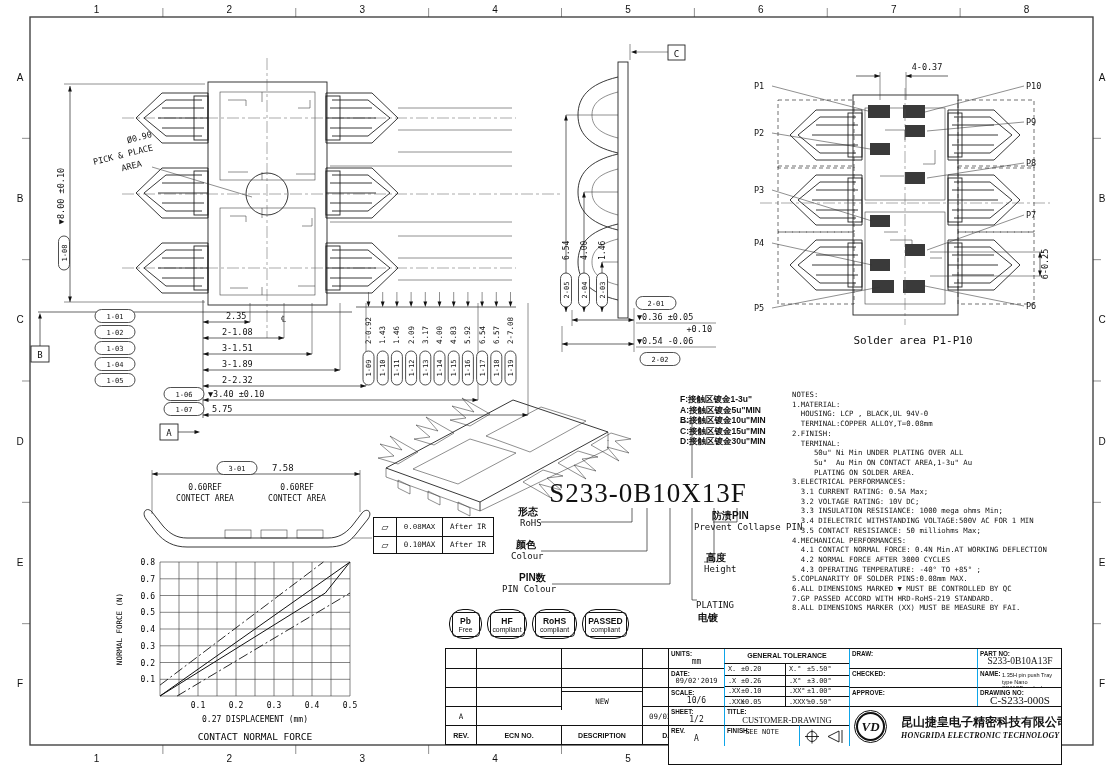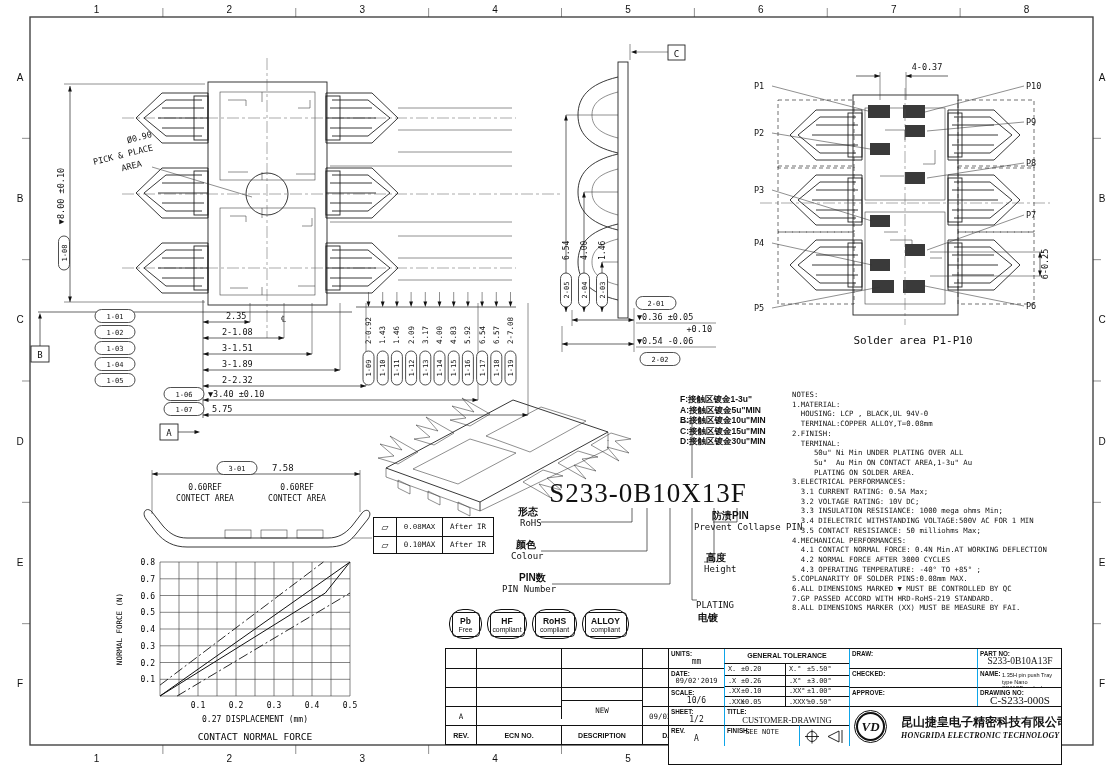--- a/index.html
+++ b/index.html
@@ -454,21 +454,21 @@
 A:接触区镀金5u"MIN
 B:接触区镀金10u"MIN
 C:接触区镀金15u"MIN
 D:接触区镀金30u"MIN</div>
 
 <div class="abs lbl-zh" style="left:518px;top:505px">形态</div>
 <div class="abs lbl-en" style="left:520px;top:518px">RoHS</div>
 <div class="abs lbl-zh" style="left:516px;top:538px">颜色</div>
 <div class="abs lbl-en" style="left:511px;top:551px">Colour</div>
 <div class="abs lbl-zh" style="left:519px;top:571px">PIN数</div>
-<div class="abs lbl-en" style="left:502px;top:584px">PIN Number</div>
+<div class="abs lbl-en" style="left:502px;top:584px">PIN Colour</div>
 <div class="abs lbl-zh" style="left:712px;top:509px">防溃PIN</div>
 <div class="abs lbl-en" style="left:694px;top:522px">Prevent Collapse PIN</div>
 <div class="abs lbl-zh" style="left:706px;top:551px">高度</div>
 <div class="abs lbl-en" style="left:704px;top:564px">Height</div>
 <div class="abs lbl-zh" style="left:698px;top:611px">电镀</div>
 <div class="abs lbl-en" style="left:696px;top:600px">PLATING</div>
 
 <div id="flat-table" style="left:373px;top:517px;width:121px;height:37px">
       <div class="flat-cell" style="left: 0px; top: 0px; width: 22px; height: 17.5px; font: 9px &quot;DejaVu Sans&quot;, sans-serif;">▱</div>
       <div class="flat-cell" style="border-left: 1px solid rgb(17, 17, 17); left: 22px; top: 0px; width: 46px; height: 17.5px; font-family: Liberation Mono, monospace;">0.08MAX</div>
@@ -491,41 +491,41 @@
       </div>
 </div>
 <div class="badge" style="left:532px;top:609px;width:45px">
   <div class="badge-in">
         <div class="b-top">RoHS</div>
         <div class="b-bot">compliant</div>
       </div>
 </div>
 <div class="badge" style="left:582px;top:609px;width:47px">
   <div class="badge-in">
-        <div class="b-top">ALLOY</div>
+        <div class="b-top">PASSED</div>
         <div class="b-bot">compliant</div>
       </div>
 </div>
 
 <div id="rev-table" style="left:445px;top:648px;width:256px;height:97px">
       <div class="rev-cell" style="left: 0px; top: 0px; width: 30px; height: 19px;"></div>
       <div class="rev-cell" style="border-left: 1px solid rgb(17, 17, 17); left: 30px; top: 0px; width: 85px; height: 19px;"></div>
       <div class="rev-cell" style="border-left: 1px solid rgb(17, 17, 17); left: 115px; top: 0px; width: 81px; height: 19px;"></div>
       <div class="rev-cell" style="border-left: 1px solid rgb(17, 17, 17); left: 196px; top: 0px; width: 58px; height: 19px;"></div>
       <div class="rev-cell" style="border-top: 1px solid rgb(17, 17, 17); left: 0px; top: 19px; width: 30px; height: 19px;"></div>
       <div class="rev-cell" style="border-left: 1px solid rgb(17, 17, 17); border-top: 1px solid rgb(17, 17, 17); left: 30px; top: 19px; width: 85px; height: 19px;"></div>
       <div class="rev-cell" style="border-left: 1px solid rgb(17, 17, 17); border-top: 1px solid rgb(17, 17, 17); left: 115px; top: 19px; width: 81px; height: 19px;"></div>
       <div class="rev-cell" style="border-left: 1px solid rgb(17, 17, 17); border-top: 1px solid rgb(17, 17, 17); left: 196px; top: 19px; width: 58px; height: 19px;"></div>
       <div class="rev-cell" style="border-top: 1px solid rgb(17, 17, 17); left: 0px; top: 38px; width: 30px; height: 19px;"></div>
       <div class="rev-cell" style="border-left: 1px solid rgb(17, 17, 17); border-top: 1px solid rgb(17, 17, 17); left: 30px; top: 38px; width: 85px; height: 19px;"></div>
       <div class="rev-cell" style="border-left: 1px solid rgb(17, 17, 17); border-top: 1px solid rgb(17, 17, 17); left: 115px; top: 38px; width: 81px; height: 19px;"></div>
       <div class="rev-cell" style="border-left: 1px solid rgb(17, 17, 17); border-top: 1px solid rgb(17, 17, 17); left: 196px; top: 38px; width: 58px; height: 19px;"></div>
       <div class="rev-cell" style="border-top: 1px solid rgb(17, 17, 17); left: 0px; top: 57px; width: 30px; height: 19px;">A</div>
       <div class="rev-cell" style="border-left: 1px solid rgb(17, 17, 17); border-top: 1px solid rgb(17, 17, 17); left: 30px; top: 57px; width: 85px; height: 19px;"></div>
-      <div class="rev-cell" style="border-left: 1px solid rgb(17, 17, 17); border-top: 1px solid rgb(17, 17, 17); left: 115px; top: 51px; width: 81px; height: 19px; text-align: center;">NEW</div>
+      <div class="rev-cell" style="border-left: 1px solid rgb(17, 17, 17); border-top: 1px solid rgb(17, 17, 17); left: 115px; top: 42px; width: 81px; height: 19px; text-align: center;">NEW</div>
       <div class="rev-cell" style="border-left: 1px solid rgb(17, 17, 17); border-top: 1px solid rgb(17, 17, 17); left: 196px; top: 57px; width: 58px; height: 19px;">09/02'2019</div>
       <div class="rev-cell rev-head" style="border-top: 1px solid rgb(17, 17, 17); left: 0px; top: 76px; width: 30px; height: 19px;">REV.</div>
       <div class="rev-cell rev-head" style="border-left: 1px solid rgb(17, 17, 17); border-top: 1px solid rgb(17, 17, 17); left: 30px; top: 76px; width: 85px; height: 19px;">ECN NO.</div>
       <div class="rev-cell rev-head" style="border-left: 1px solid rgb(17, 17, 17); border-top: 1px solid rgb(17, 17, 17); left: 115px; top: 76px; width: 81px; height: 19px;">DESCRIPTION</div>
       <div class="rev-cell rev-head" style="border-left: 1px solid rgb(17, 17, 17); border-top: 1px solid rgb(17, 17, 17); left: 196px; top: 76px; width: 58px; height: 19px;">DATE</div>
     </div>
 
 <div id="title-block" style="left:668px;top:648px;width:394px;height:117px">
   <div class="tb-cell" style="left:0;top:0;width:55px;height:19px">
     <span class="tb-lab">UNITS:</span>

